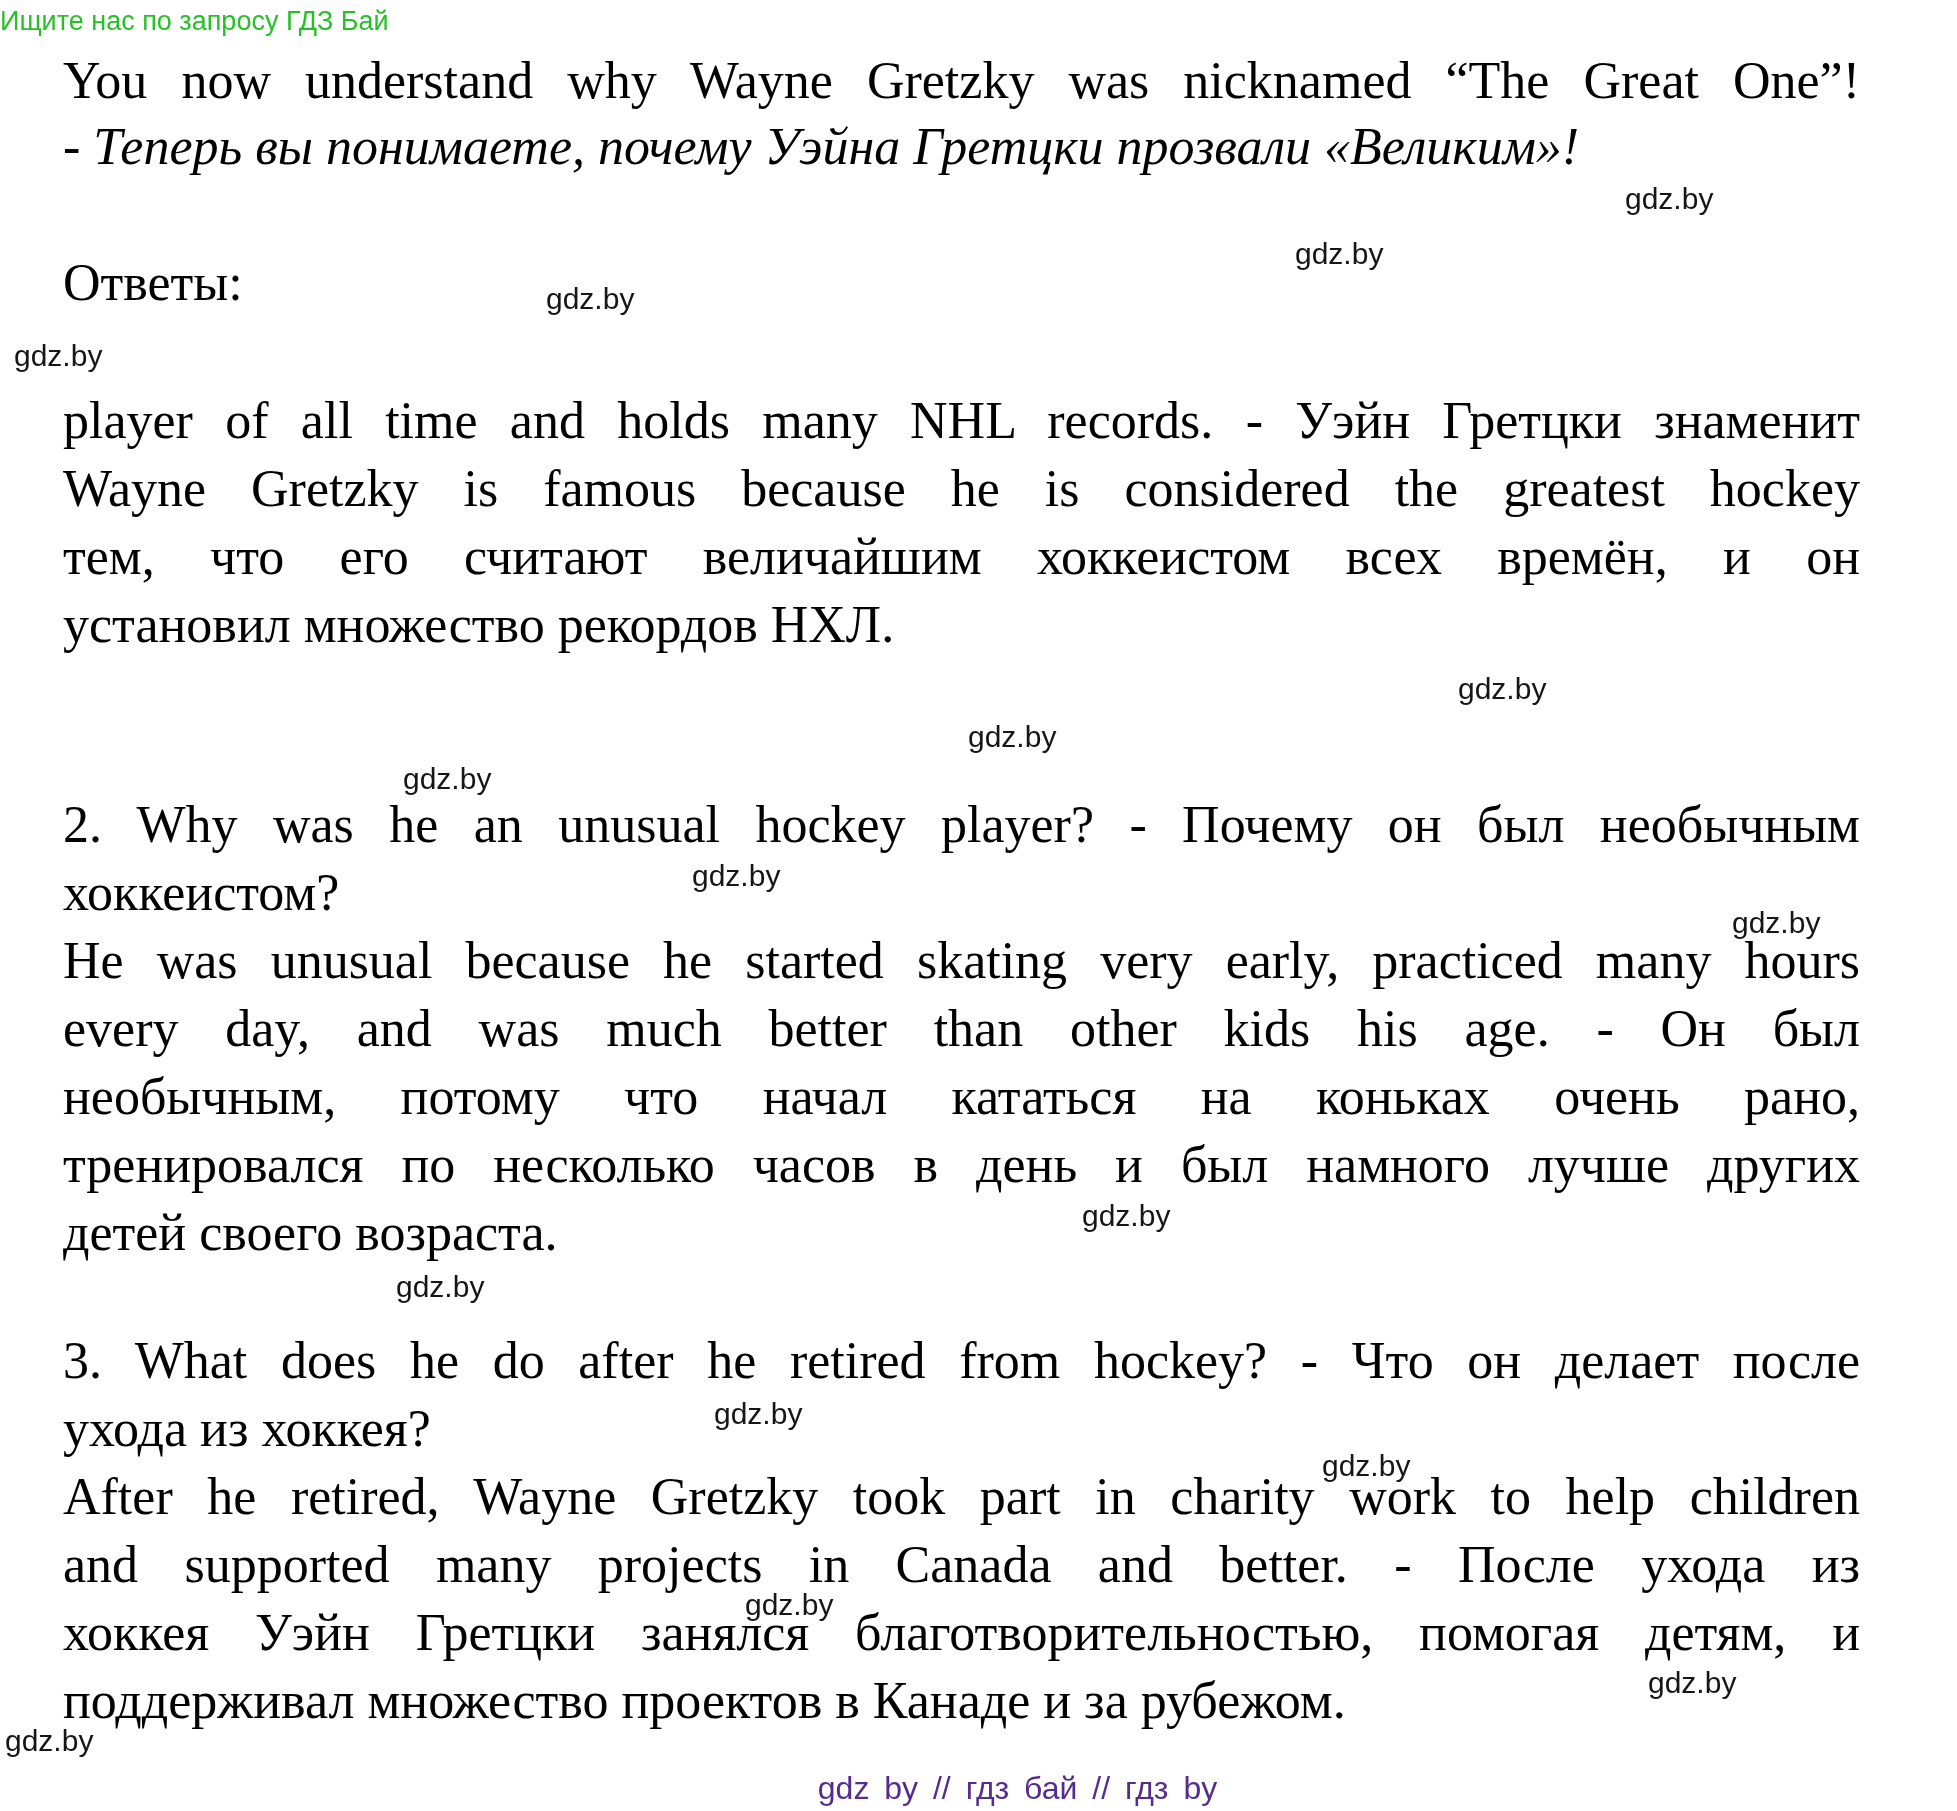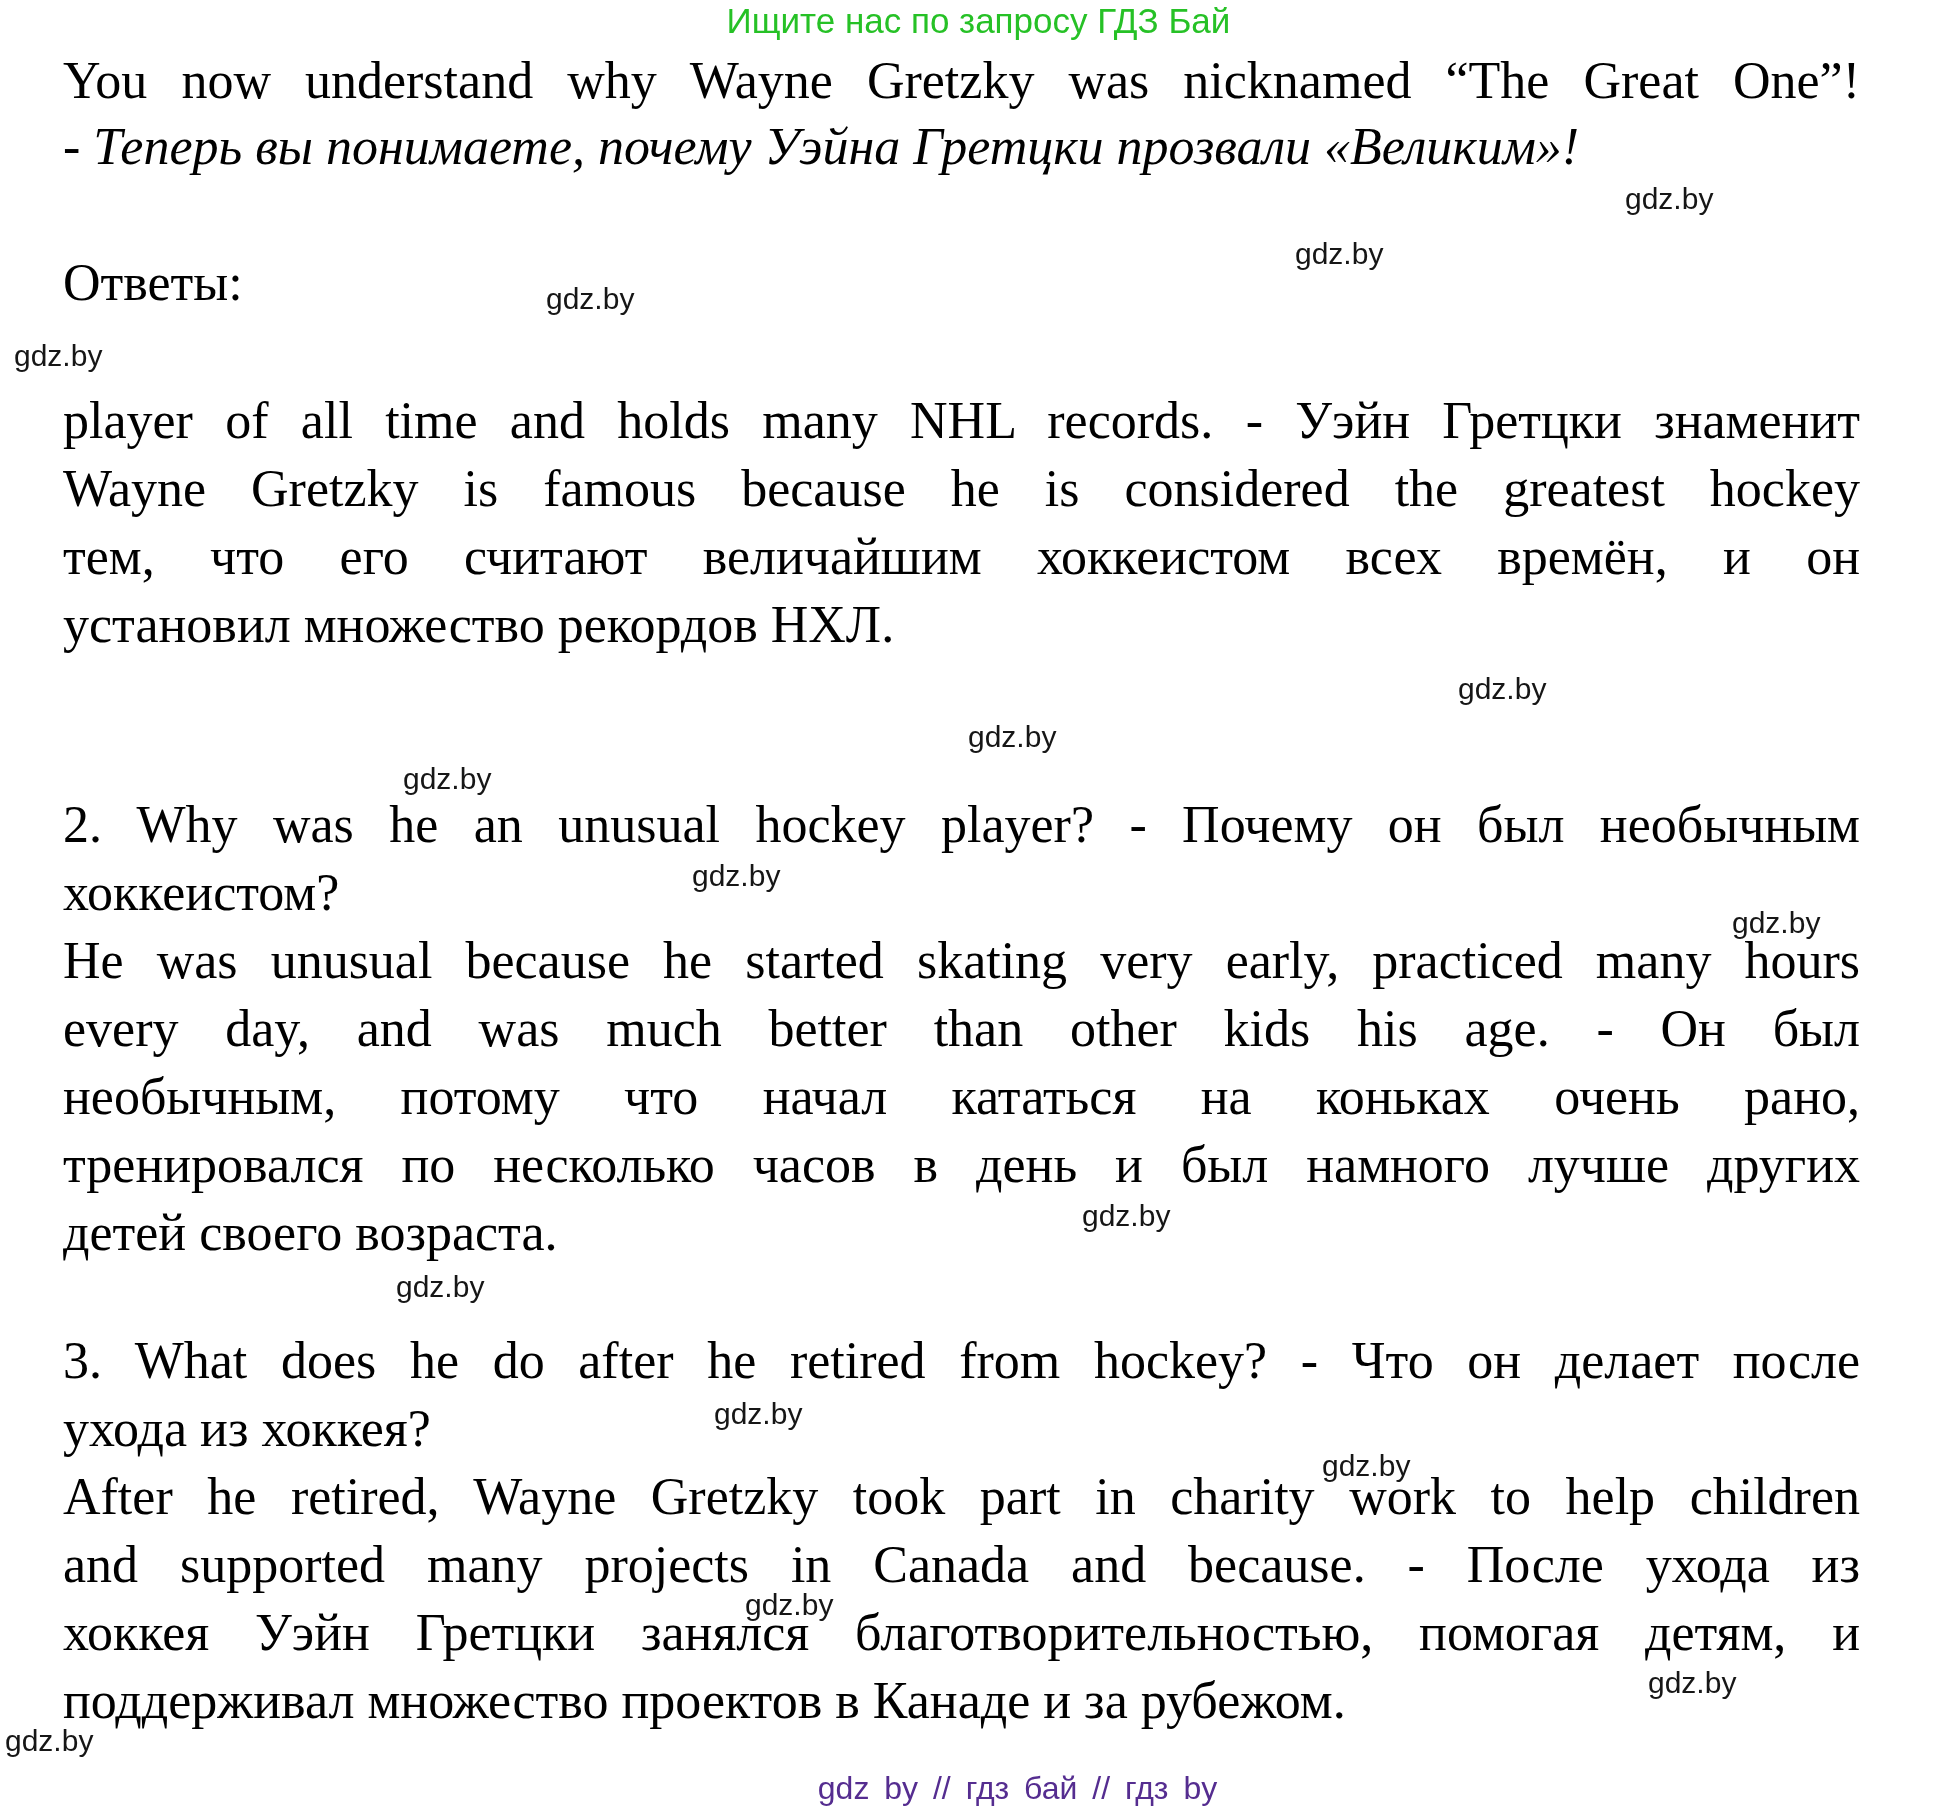--- a/index.html
+++ b/index.html
@@ -6,23 +6,23 @@
   #page{
     position:relative;
     width:1957px;height:1811px;
     background:#ffffff;
     overflow:hidden;
     font-family:"Liberation Serif", serif;
     color:#000;
   }
   .promo{
     position:absolute;top:4px;left:0;width:100%;
-    text-align:center;
+    text-align:left;
     font-family:"Liberation Sans", sans-serif;
-    font-size:35px;line-height:34px;
+    font-size:27px;line-height:34px;
   }
   #text-blocks .tblock{
     position:absolute;left:63px;width:1797px;
     font-size:52px;
   }
   .tline{text-align:left;}
   .tline.just{text-align:justify;text-align-last:justify;}
   .tline.ital{font-style:italic;}
   .wm{
     position:absolute;
@@ -66,21 +66,21 @@
         <div class="tline just">He was unusual because he started skating very early, practiced many hours</div>
         <div class="tline just">every day, and was much better than other kids his age. - Он был</div>
         <div class="tline just">необычным, потому что начал кататься на коньках очень рано,</div>
         <div class="tline just">тренировался по несколько часов в день и был намного лучше других</div>
         <div class="tline">детей своего возраста.</div>
       </div>
       <div class="tblock" style="top: 1327px; line-height: 68px;">
         <div class="tline just">3. What does he do after he retired from hockey? - Что он делает после</div>
         <div class="tline">ухода из хоккея?</div>
         <div class="tline just">After he retired, Wayne Gretzky took part in charity work to help children</div>
-        <div class="tline just">and supported many projects in Canada and because. - После ухода из</div>
+        <div class="tline just">and supported many projects in Canada and better. - После ухода из</div>
         <div class="tline just">хоккея Уэйн Гретцки занялся благотворительностью, помогая детям, и</div>
         <div class="tline">поддерживал множество проектов в Канаде и за рубежом.</div>
       </div>
     </div>
 
   <div id="watermarks">
       <div class="wm" style="left: 1625px; top: 184px; color: rgb(22, 22, 22);">gdz.by</div>
       <div class="wm" style="left: 1295px; top: 239px; color: rgb(22, 22, 22);">gdz.by</div>
       <div class="wm" style="left: 546px; top: 284px; color: rgb(22, 22, 22);">gdz.by</div>
       <div class="wm" style="left: 14px; top: 341px; color: rgb(22, 22, 22);">gdz.by</div>

